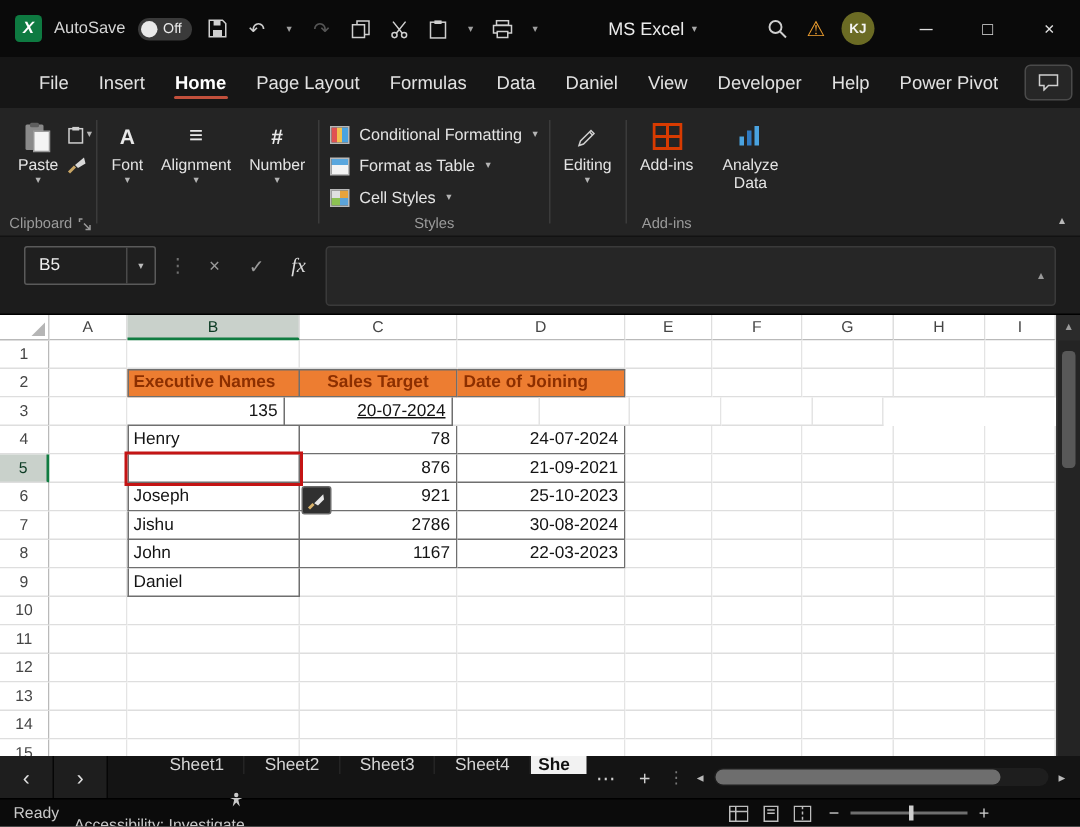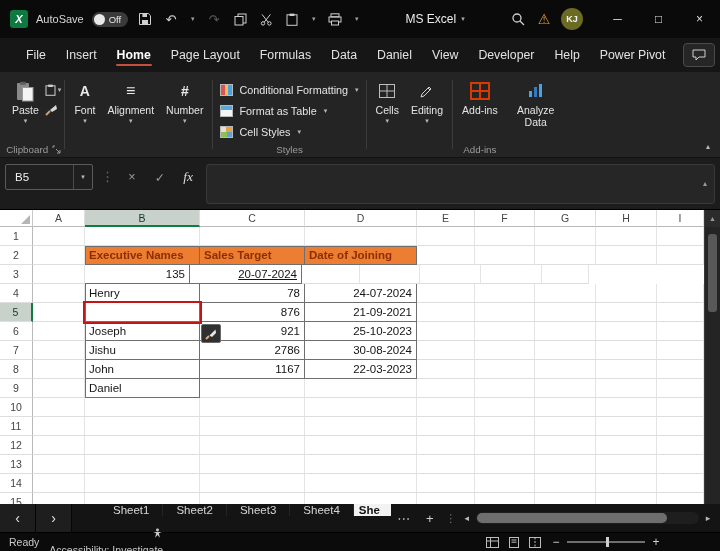--- a/index.html
+++ b/index.html
@@ -54,21 +54,21 @@
   .ico-fat{width:13px;height:12px;border:1px solid #b9b9b9;box-sizing:border-box;
            background:linear-gradient(#5aa7de 4px,#f4f4f4 4px);}
   .ico-cs{width:13px;height:12px;border:1px solid #b9b9b9;box-sizing:border-box;
           background:conic-gradient(#e8a33d 25%,#5ba3d9 0 50%,#8cc152 0 75%,#e0e0e0 0);}
   .letter-ico{font-size:14px;font-weight:700;color:#e8e8e8;}
   .collapse-ribbon{position:absolute;right:10px;bottom:6px;color:#b9b9b9;font-size:8px;}
   .two-line{width:52px;line-height:1.15;}
 
   
   .formulabar{height:52px;background:#1c1c1c;border-bottom:1px solid #000;display:flex;align-items:flex-start;
-              padding:6px 5px;gap:8px;box-sizing:border-box;}
+              padding:6px 16px;gap:8px;box-sizing:border-box;}
   .namebox{width:88px;height:26px;background:#1f1f1f;border:1px solid #5a5a5a;border-radius:2px;display:flex;align-items:center;box-sizing:border-box;}
   .nb-text{flex:1;padding-left:9px;font-size:11.5px;color:#f0f0f0;}
   .nb-dd{width:18px;height:100%;display:flex;align-items:center;justify-content:center;border-left:1px solid #4a4a4a;font-size:7px;color:#bbb;}
   .fdots{color:#6f6f6f;font-size:13px;line-height:26px;}
   .fbtn{width:20px;height:26px;display:flex;align-items:center;justify-content:center;color:#9a9a9a;font-size:12.5px;}
   .fbtn.fx{color:#dcdcdc;font-style:italic;font-family:"Liberation Serif",serif;font-size:13.5px;}
   .finput{flex:1;height:40px;background:#262626;border:1px solid #3a3a3a;border-radius:3px;position:relative;
           font-size:11.5px;color:#eee;padding:3px 6px;box-sizing:border-box;}
   .fexpand{position:absolute;right:7px;top:14px;color:#9a9a9a;font-size:8px;}
 
@@ -314,35 +314,20 @@
             </div>
           </div>
       </div>
       <div class="rg-label">
         <span>Styles</span>
       </div>
     </div>
 
     <div class="rsep"></div>
 
-    <div class="rgroup">
-      <div class="rg-content">
-        <div class="rbtn">
-          <span class="ricon">
-            <svg width="16" height="14" viewBox="0 0 16 14">
-                <rect x="0.5" y="0.5" width="15" height="13" fill="none" stroke="#bdbdbd"></rect>
-                <path d="M0.5 7 H15.5 M8 0.5 V13.5" stroke="#bdbdbd"></path>
-              </svg>
-          </span>
-          <span class="rlabel">Cells</span>
-          <span class="rchev">▾</span>
-        </div>
-      </div>
-      <div class="rg-label"></div>
-    </div>
 
     <div class="rgroup">
       <div class="rg-content">
         <div class="rbtn">
           <span class="ricon">
             <svg width="15" height="15" viewBox="0 0 15 15">
                 <path d="M2 13 L3 10 L10 3 L12 5 L5 12 Z" fill="none" stroke="#cfcfcf"></path>
                 <path d="M9 4 L11 6" stroke="#cfcfcf"></path>
               </svg>
           </span>
@@ -429,21 +414,21 @@
           <div class="g-cell" style="width: 58px;"></div>
           <div class="g-cell" style="width: 60px;"></div>
           <div class="g-cell" style="width: 61px;"></div>
           <div class="g-cell" style="width: 61px;"></div>
           <div class="g-cell" style="width: 47px;"></div>
         </div>
         <div class="g-row">
           <div class="g-rowhead">2</div>
           <div class="g-cell" style="width: 52px;"></div>
           <div class="g-cell th t tl tt" style="width: 115px;">Executive Names</div>
-          <div class="g-cell th t tt" style="width: 105px;">Sales Target</div>
+          <div class="g-cell th t tt" style="width: 105px; text-align: center;">Sales Target</div>
           <div class="g-cell th t tt" style="width: 112px;">Date of Joining</div>
           <div class="g-cell" style="width: 58px;"></div>
           <div class="g-cell" style="width: 60px;"></div>
           <div class="g-cell" style="width: 61px;"></div>
           <div class="g-cell" style="width: 61px;"></div>
           <div class="g-cell" style="width: 47px;"></div>
         </div>
         <div class="g-row">
           <div class="g-rowhead">3</div>
           <div class="g-cell" style="width: 52px;"></div>

